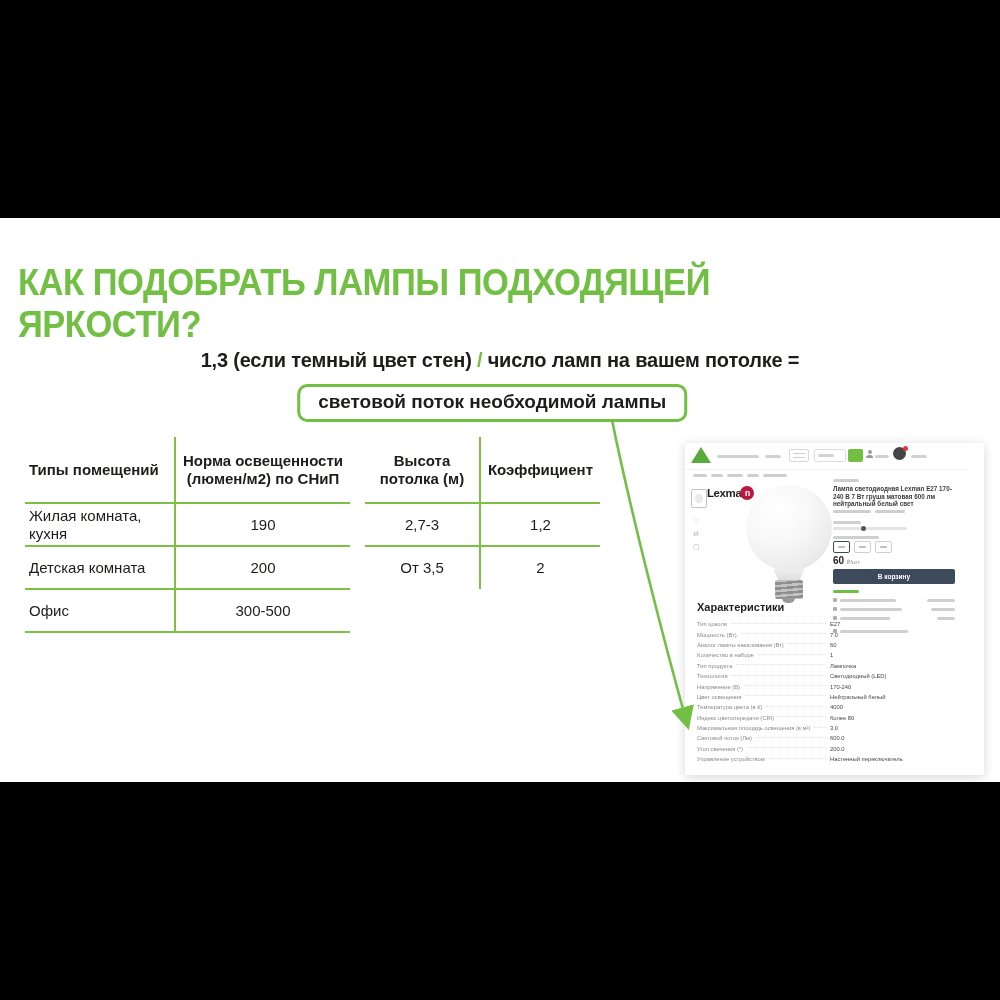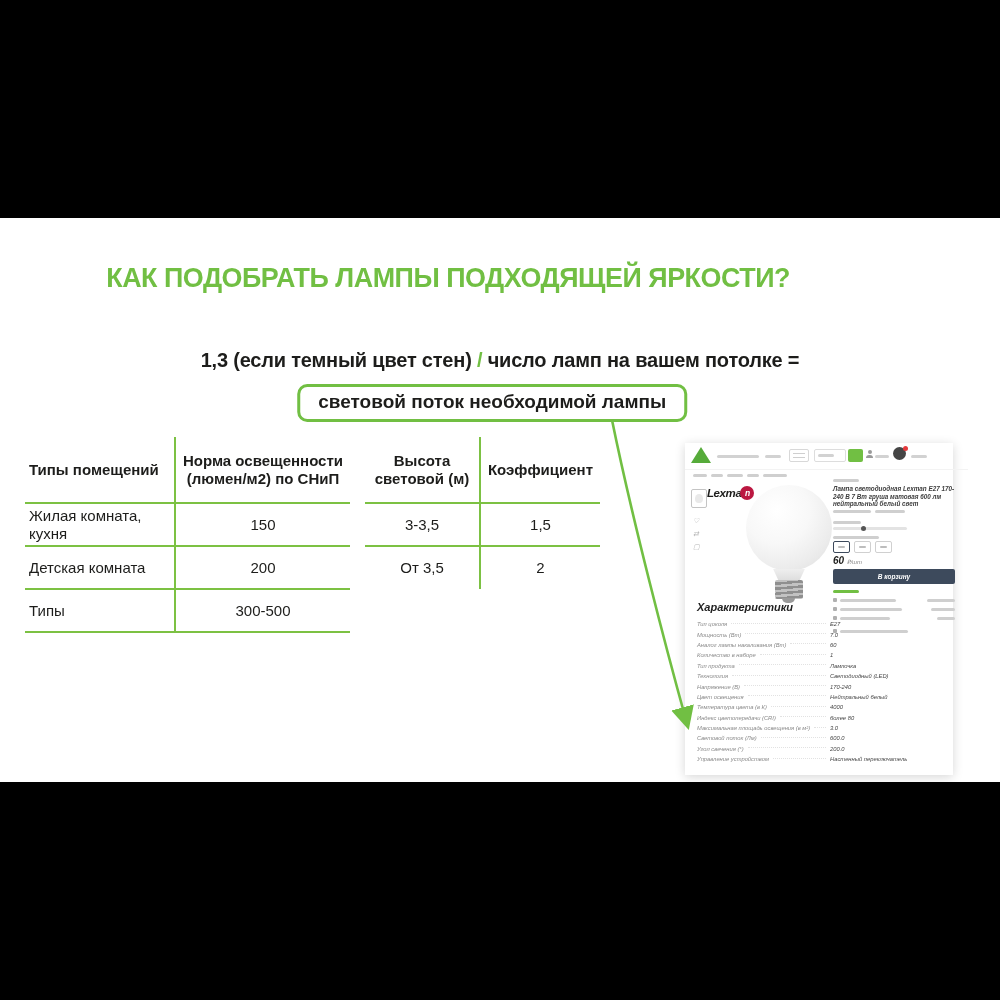--- a/index.html
+++ b/index.html
@@ -12,22 +12,22 @@
   }
   *{margin:0;padding:0;box-sizing:border-box;}
   body{width:1000px;height:1000px;background:#000;font-family:"Liberation Sans",sans-serif;overflow:hidden;}
   .stage{position:relative;width:1000px;height:1000px;background:#000;}
   .bar{position:absolute;left:0;width:1000px;background:#000;}
   .bar.top{top:0;height:218px;}
   .bar.bottom{top:782px;height:218px;}
   .canvas{position:absolute;left:0;top:218px;width:1000px;height:564px;background:#fff;}
 
   
-  .headline{position:absolute;left:0;top:44px;width:896px;text-align:center;color:var(--green);
-            font-size:28px;font-weight:bold;letter-spacing:-.5px;}
+  .headline{position:absolute;left:0;top:44px;width:896px;color:var(--green);
+            font-size:36px;font-weight:bold;letter-spacing:-.5px;}
   .headline>span{display:inline-block;transform:scaleX(.96);}
   .formula{position:absolute;left:0;width:1000px;text-align:center;color:var(--ink);
            font-size:20px;font-weight:bold;letter-spacing:-.2px;}
   .formula .accent{color:var(--green);}
   .f1{top:101px;} .f2{top:131px;}
   .result-box{position:absolute;top:166px;left:50%;transform:translateX(-52%);
               border:3px solid var(--green);border-radius:10px;padding:4px 18px 6px;
               font-size:19px;font-weight:bold;color:var(--ink);background:#fff;white-space:nowrap;}
 
   
@@ -40,22 +40,22 @@
   .rooms-table th:first-child,.rooms-table td:first-child{border-right:2px solid var(--table-line);text-align:left;padding-left:4px;width:150px;}
   .height-table th:first-child,.height-table td:first-child{border-right:2px solid var(--table-line);width:115px;}
   tr.no-border td{border-bottom:none;}
 
   
   .arrow-svg{position:absolute;left:0;top:0;width:1000px;height:564px;pointer-events:none;z-index:5;}
   .arrow-path{stroke:var(--green);stroke-width:2.6;fill:none;}
   .arrow-head{fill:var(--green);}
 
   
-  .pp{position:absolute;left:685px;top:225px;width:268px;height:332px;background:#fff;
-      box-shadow:0 2px 10px rgba(0,0,0,.16);z-index:2;font-style:italic;}
+  .pp{position:absolute;left:685px;top:225px;width:299px;height:332px;background:#fff;
+      box-shadow:0 2px 10px rgba(0,0,0,.16);z-index:2;}
   .abs{position:absolute;}
   .sk{background:var(--sk);height:3px;border-radius:1.5px;}
   .sk2{background:#cfcfcf;height:2.5px;border-radius:1.5px;}
   .pp-header{position:absolute;left:0;top:0;width:283px;height:27px;border-bottom:1px solid #f3f3f3;}
   .tri{width:0;height:0;border-left:10px solid transparent;border-right:10px solid transparent;border-bottom:16px solid #56ab3a;}
   .menu-box{border:1px solid #d8d8d8;border-radius:2px;}
   .menu-box i{display:block;height:1.5px;background:#cfcfcf;margin:2.5px 3px 0;}
   .search-box{border:1px solid #ddd;border-radius:2px;background:#fff;}
   .green-btn{background:var(--green);border-radius:2px;}
   .person-head{width:4px;height:4px;border-radius:50%;background:#9a9a9a;margin:0 auto;}
@@ -113,44 +113,44 @@
     <table class="rooms-table">
       <thead>
         <tr>
           <th>Типы помещений</th>
           <th>Норма освещенности (люмен/м2) по СНиП</th>
         </tr>
       </thead>
       <tbody>
           <tr>
             <td>Жилая комната, кухня</td>
-            <td>150</td>
+            <td>190</td>
           </tr>
           <tr>
             <td>Детская комната</td>
             <td>200</td>
           </tr>
           <tr>
-            <td>Типы</td>
+            <td>Офис</td>
             <td>300-500</td>
           </tr>
         </tbody>
     </table>
 
     <table class="height-table">
       <thead>
         <tr>
-          <th>Высота световой (м)</th>
+          <th>Высота потолка (м)</th>
           <th>Коэффициент</th>
         </tr>
       </thead>
       <tbody>
           <tr>
-            <td>3-3,5</td>
-            <td>1,5</td>
+            <td>2,7-3</td>
+            <td>1,2</td>
           </tr>
           <tr class="no-border">
             <td>От 3,5</td>
             <td>2</td>
           </tr>
         </tbody>
     </table>
 
     <div class="pp">
       <div class="pp-header">

